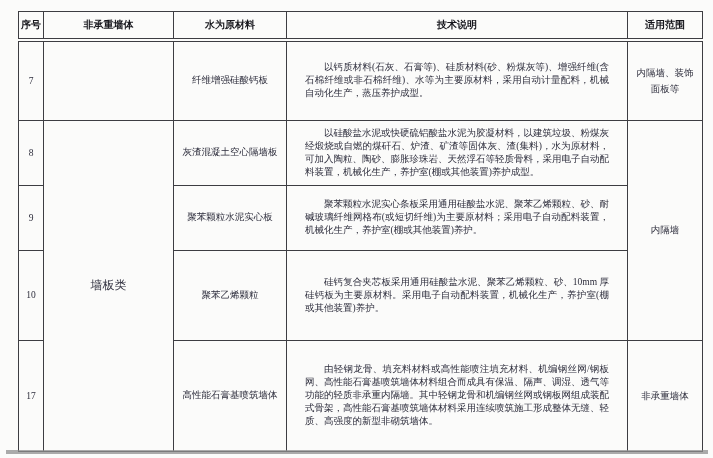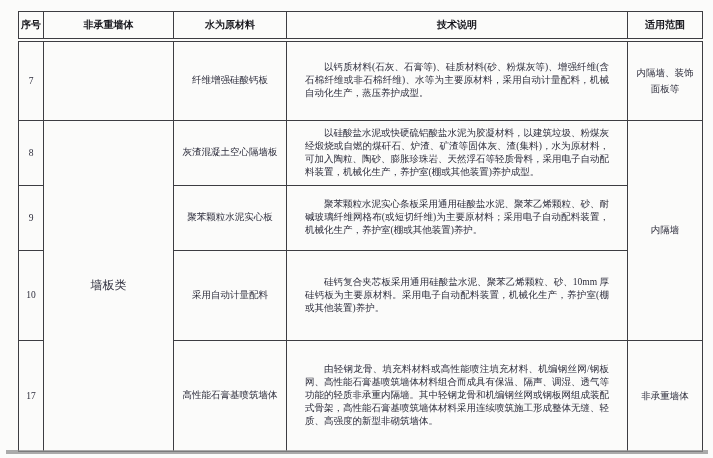--- a/index.html
+++ b/index.html
@@ -121,21 +121,21 @@
         <td class="desc-cell">以硅酸盐水泥或快硬硫铝酸盐水泥为胶凝材料，以建筑垃圾、粉煤灰经煅烧或自燃的煤矸石、炉渣、矿渣等固体灰、渣(集料)，水为原材料，可加入陶粒、陶砂、膨胀珍珠岩、天然浮石等轻质骨料，采用电子自动配料装置，机械化生产，养护室(棚或其他装置)养护成型。</td>
         <td class="scope-cell" rowspan="3">内隔墙</td>
       </tr>
       <tr class="row-h9">
         <td class="no-cell">9</td>
         <td class="name-cell">聚苯颗粒水泥实心板</td>
         <td class="desc-cell">聚苯颗粒水泥实心条板采用通用硅酸盐水泥、聚苯乙烯颗粒、砂、耐碱玻璃纤维网格布(或短切纤维)为主要原材料；采用电子自动配料装置，机械化生产，养护室(棚或其他装置)养护。</td>
       </tr>
       <tr class="row-h10">
         <td class="no-cell">10</td>
-        <td class="name-cell">采用自动计量配料</td>
+        <td class="name-cell">聚苯乙烯颗粒</td>
         <td class="desc-cell">硅钙复合夹芯板采用通用硅酸盐水泥、聚苯乙烯颗粒、砂、10mm 厚硅钙板为主要原材料。采用电子自动配料装置，机械化生产，养护室(棚或其他装置)养护。</td>
       </tr>
       <tr class="row-h11">
         <td class="no-cell">17</td>
         <td class="name-cell">高性能石膏基喷筑墙体</td>
         <td class="desc-cell">由轻钢龙骨、填充料材料或高性能喷注填充材料、机编钢丝网/钢板网、高性能石膏基喷筑墙体材料组合而成具有保温、隔声、调湿、透气等功能的轻质非承重内隔墙。其中轻钢龙骨和机编钢丝网或钢板网组成装配式骨架，高性能石膏基喷筑墙体材料采用连续喷筑施工形成整体无缝、轻质、高强度的新型非砌筑墙体。</td>
         <td class="scope-cell">非承重墙体</td>
       </tr>
     </tbody>
   </table>

